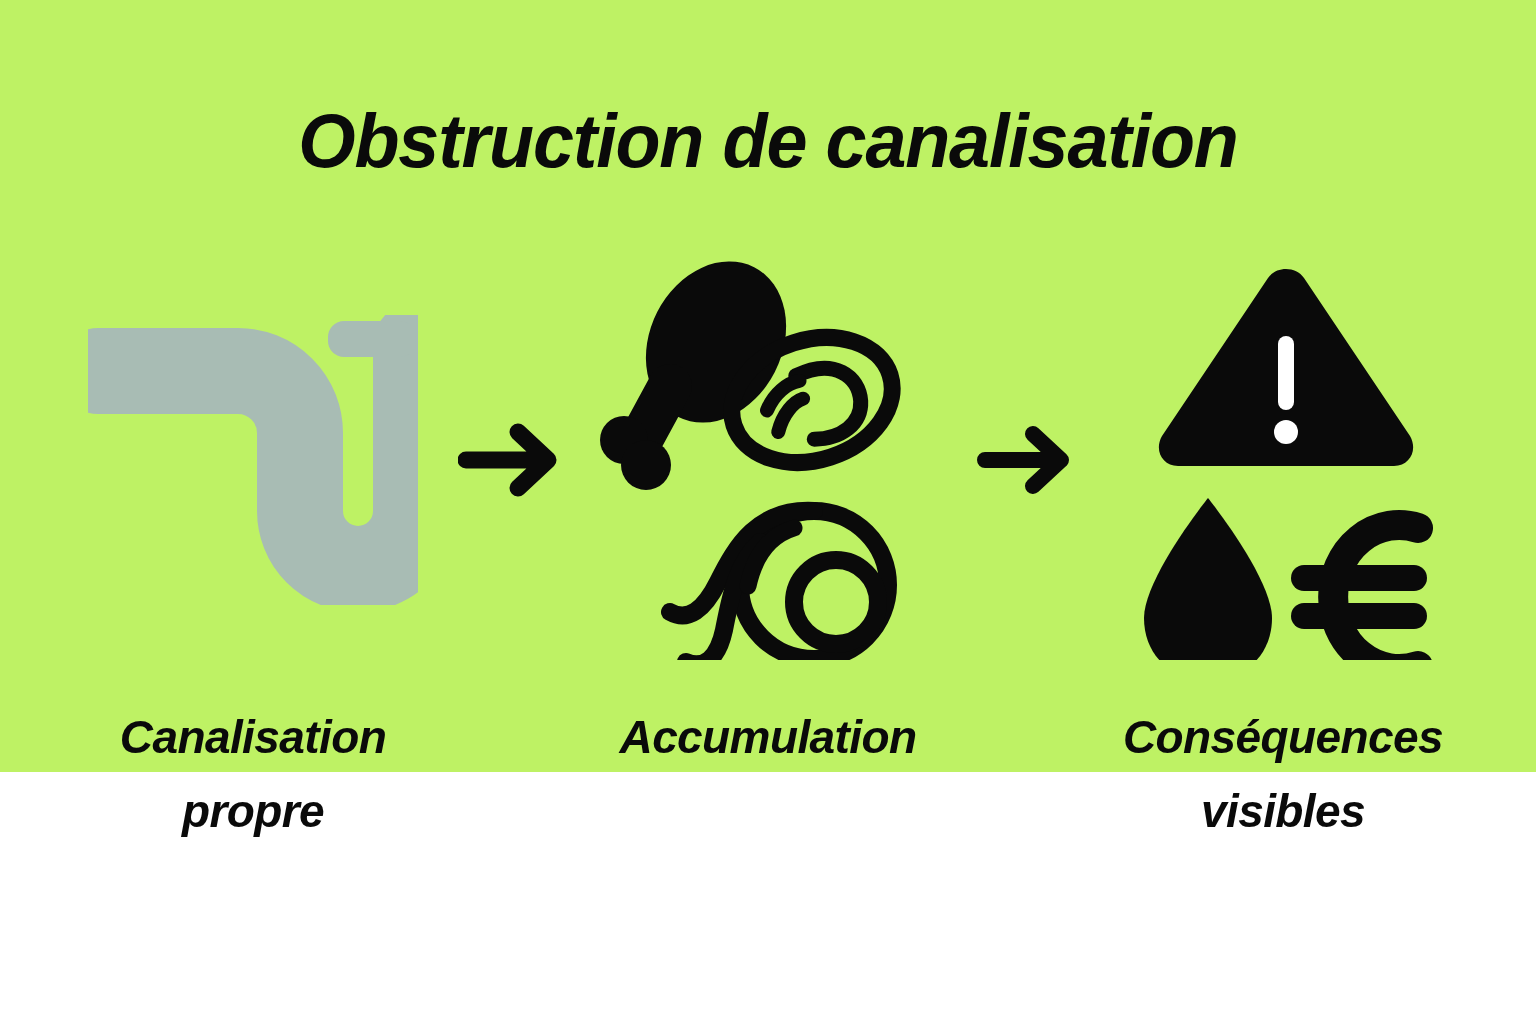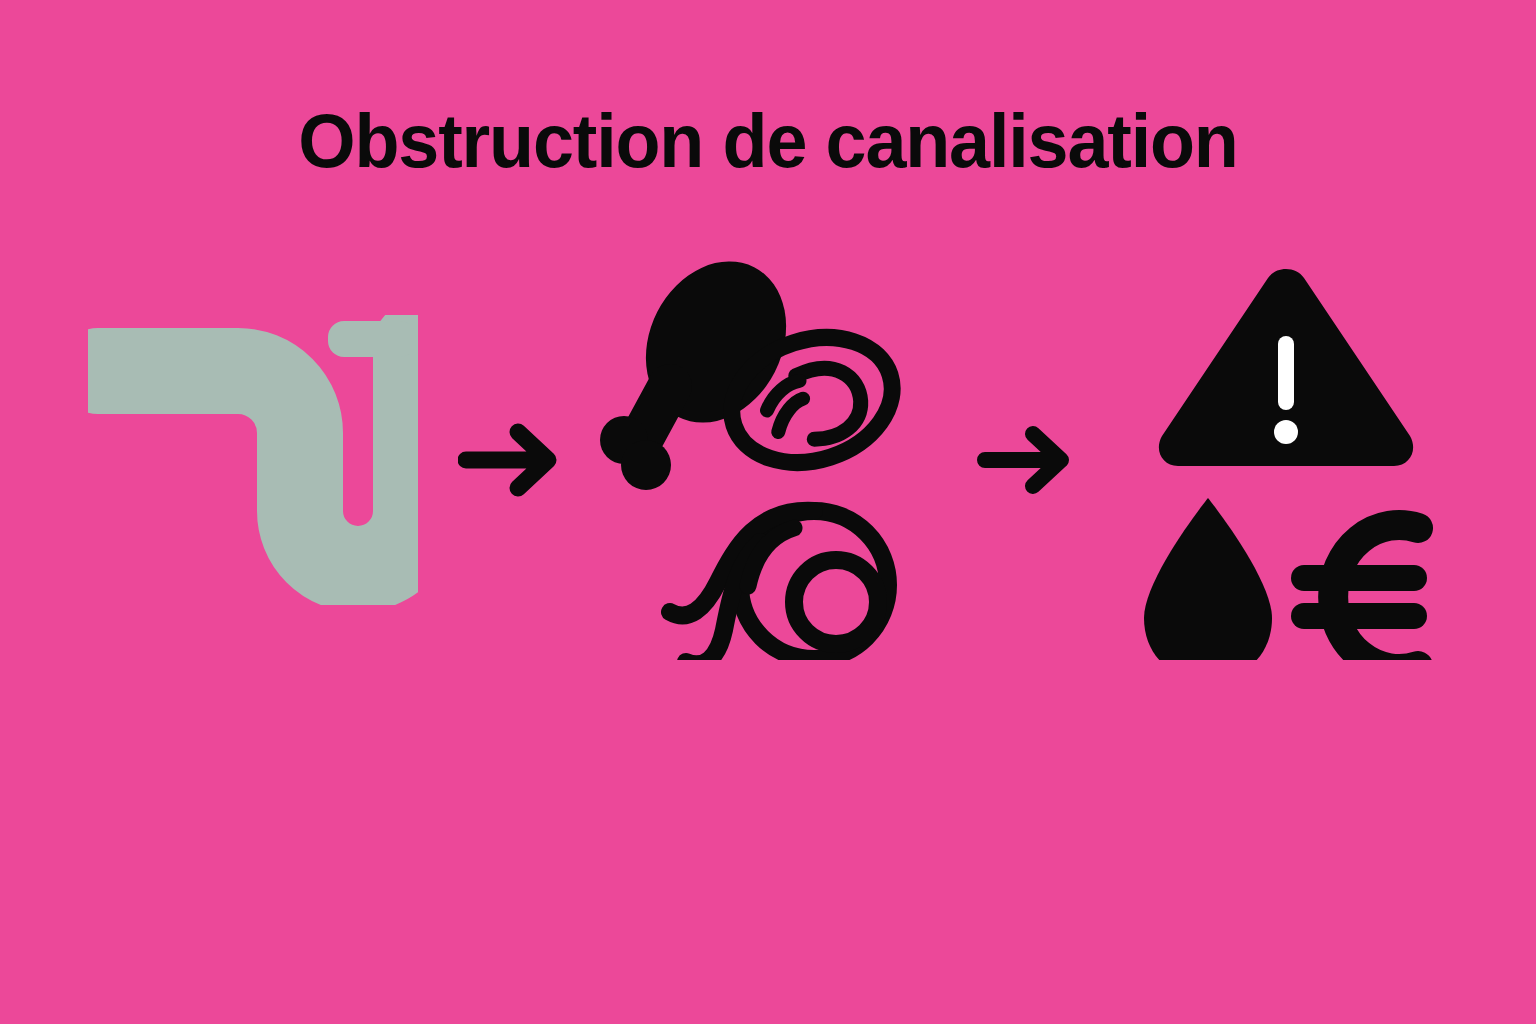--- a/index.html
+++ b/index.html
@@ -11,22 +11,23 @@
     width: 1536px;
     height: 1024px;
     font-family: "Liberation Sans", sans-serif;
     overflow: hidden;
     position: relative;
   }
 
   #canvas {
     position: relative;
     width: 1536px;
-    height: 1024px;
-    background: #ec4899;
+    height: 772px;
+    background: #bef264;
+    font-style: italic;
   }
 
   
   .title {
     position: absolute;
     top: 96px;
     left: 0;
     width: 1536px;
     text-align: center;
     font-family: "Liberation Sans", sans-serif;
@@ -198,14 +199,35 @@
                      A66 72 0 1 0 300 406" fill="none" stroke="#0a0a0a" stroke-width="30" stroke-linecap="round"></path>
             <path d="M186 318 L296 318" stroke="#0a0a0a" stroke-width="26" stroke-linecap="round"></path>
             <path d="M186 356 L296 356" stroke="#0a0a0a" stroke-width="26" stroke-linecap="round"></path>
           </g>
         </svg>
       </div>
     </div>
 
   </div>
 
+  <div class="captions">
+
+    <div class="caption-cell">
+      <span class="cap-line">Canalisation</span>
+      <span class="cap-line">propre</span>
+    </div>
+
+    <div class="caption-spacer"></div>
+
+    <div class="caption-cell">
+      <span class="cap-line">Accumulation</span>
+    </div>
+
+    <div class="caption-spacer"></div>
+
+    <div class="caption-cell">
+      <span class="cap-line">Conséquences</span>
+      <span class="cap-line">visibles</span>
+    </div>
+
+  </div>
 
 </div>
 
 </body></html>

